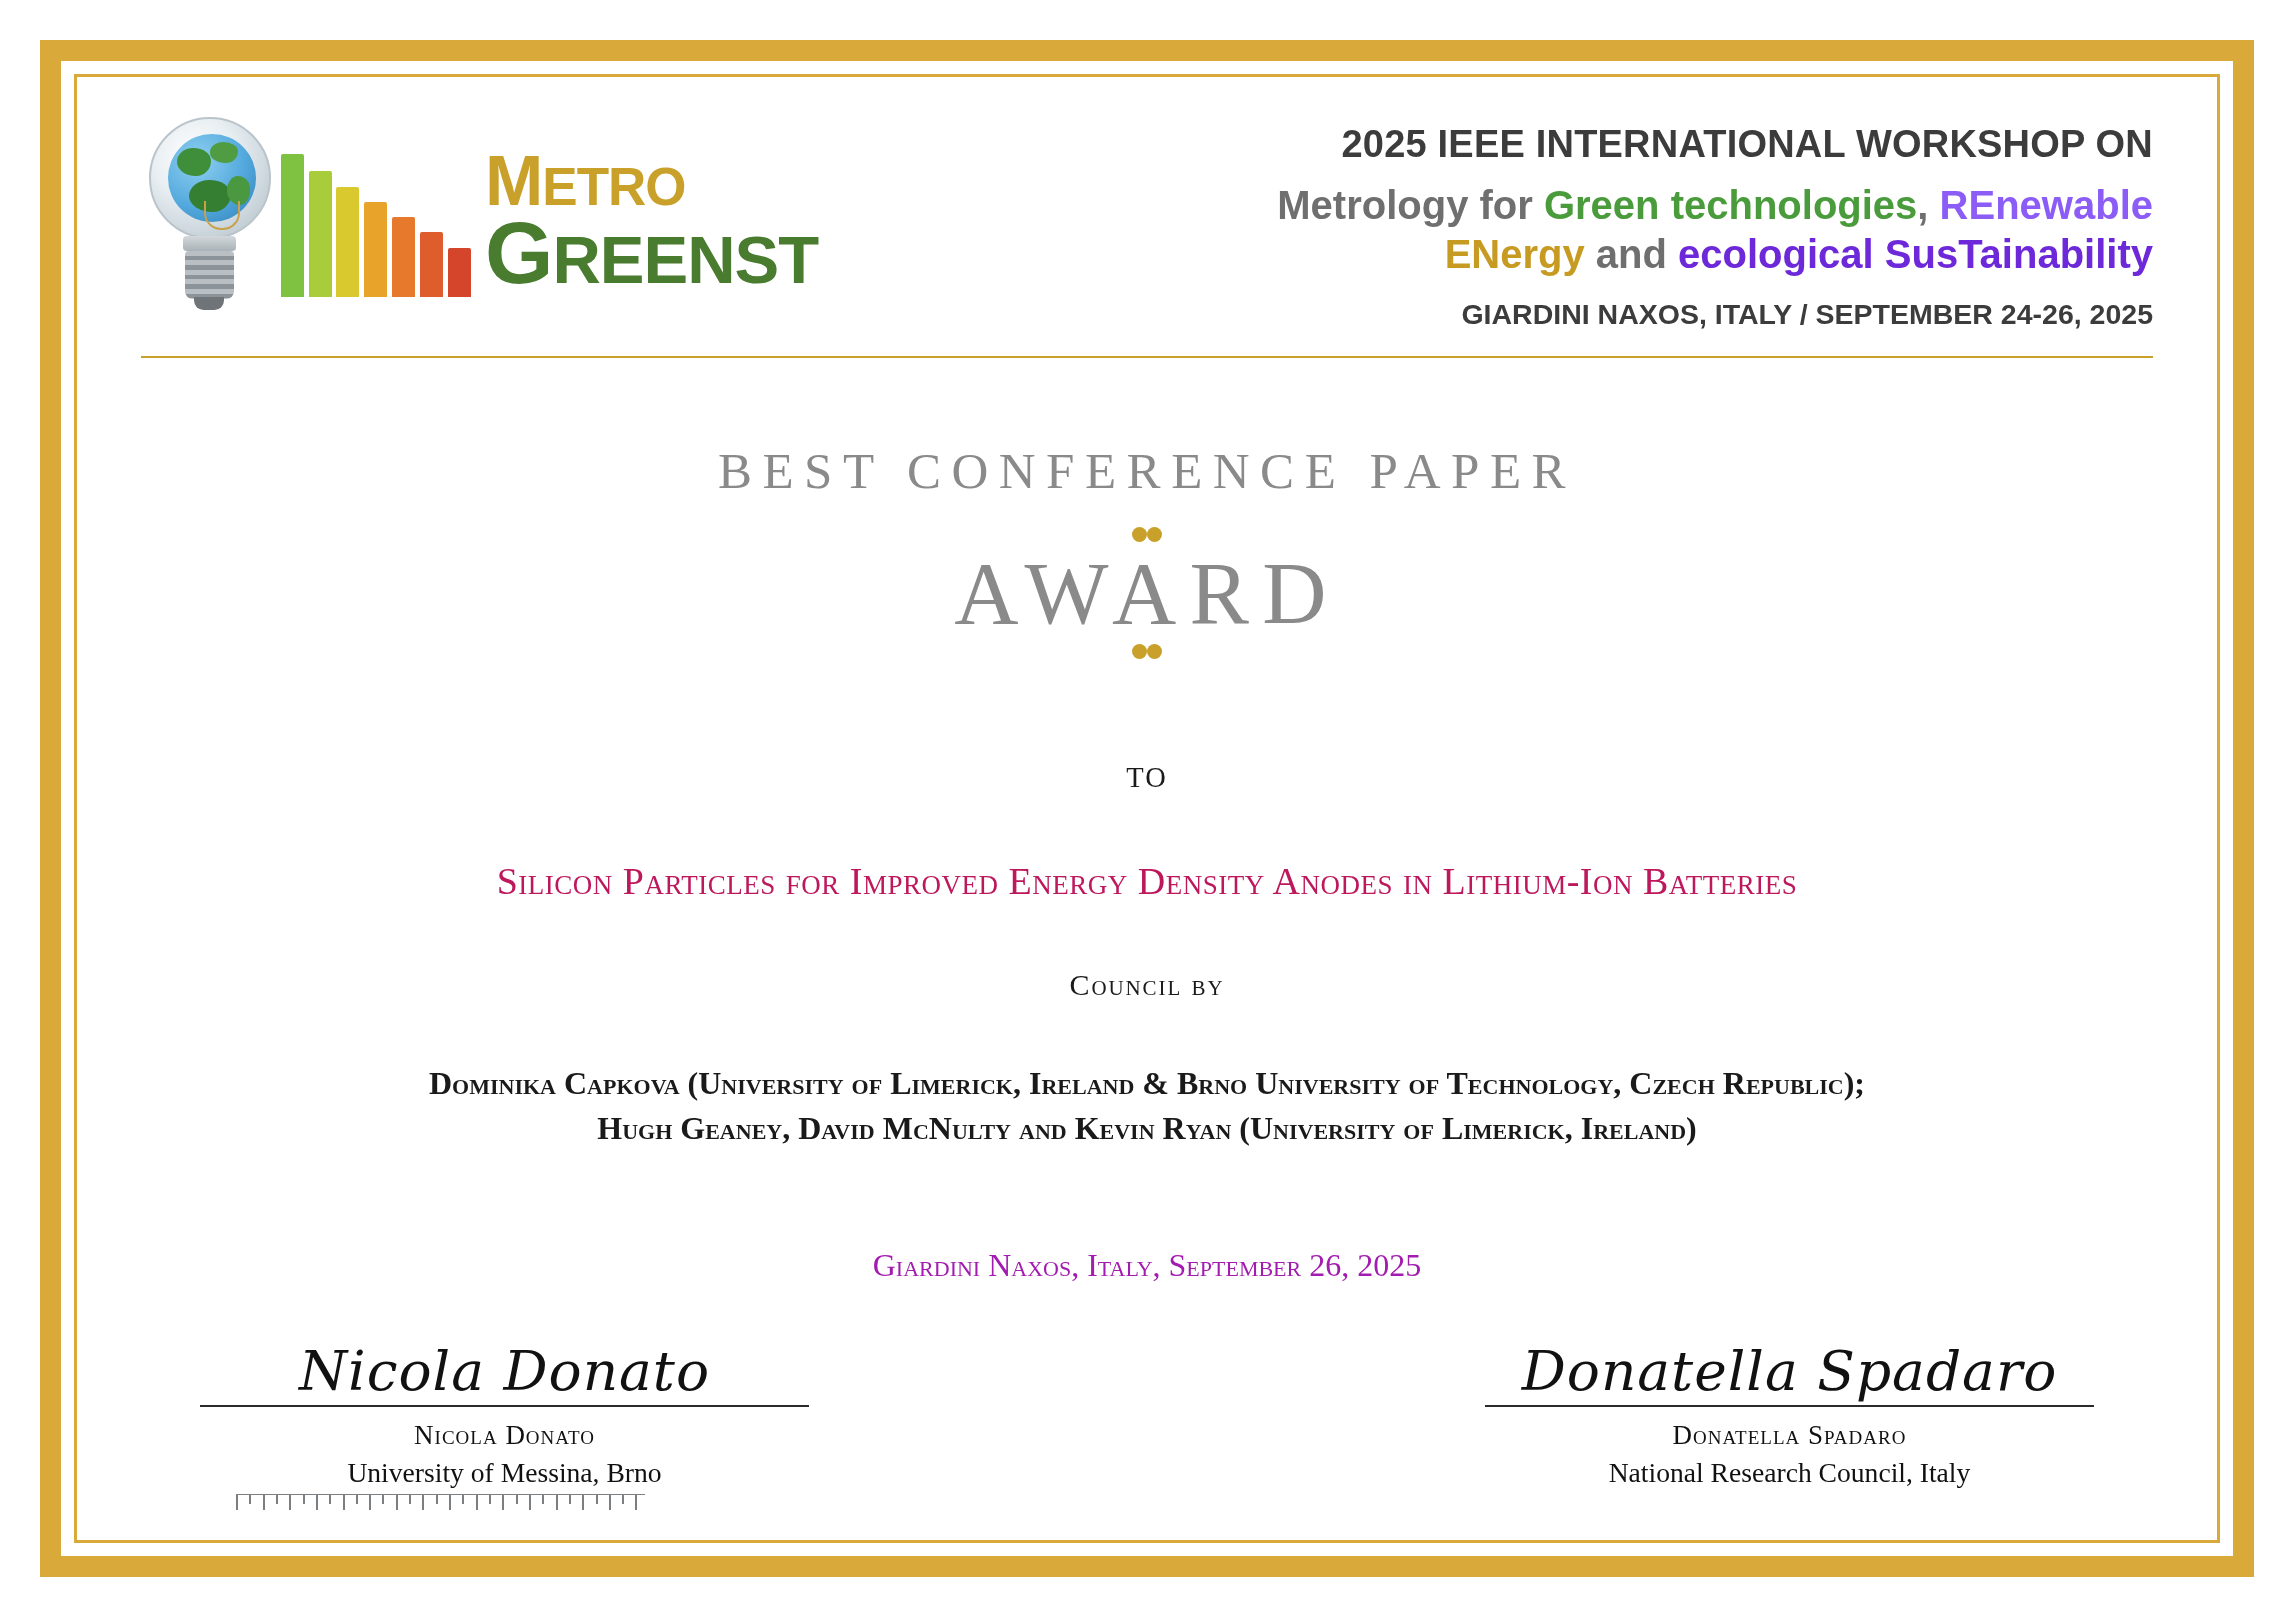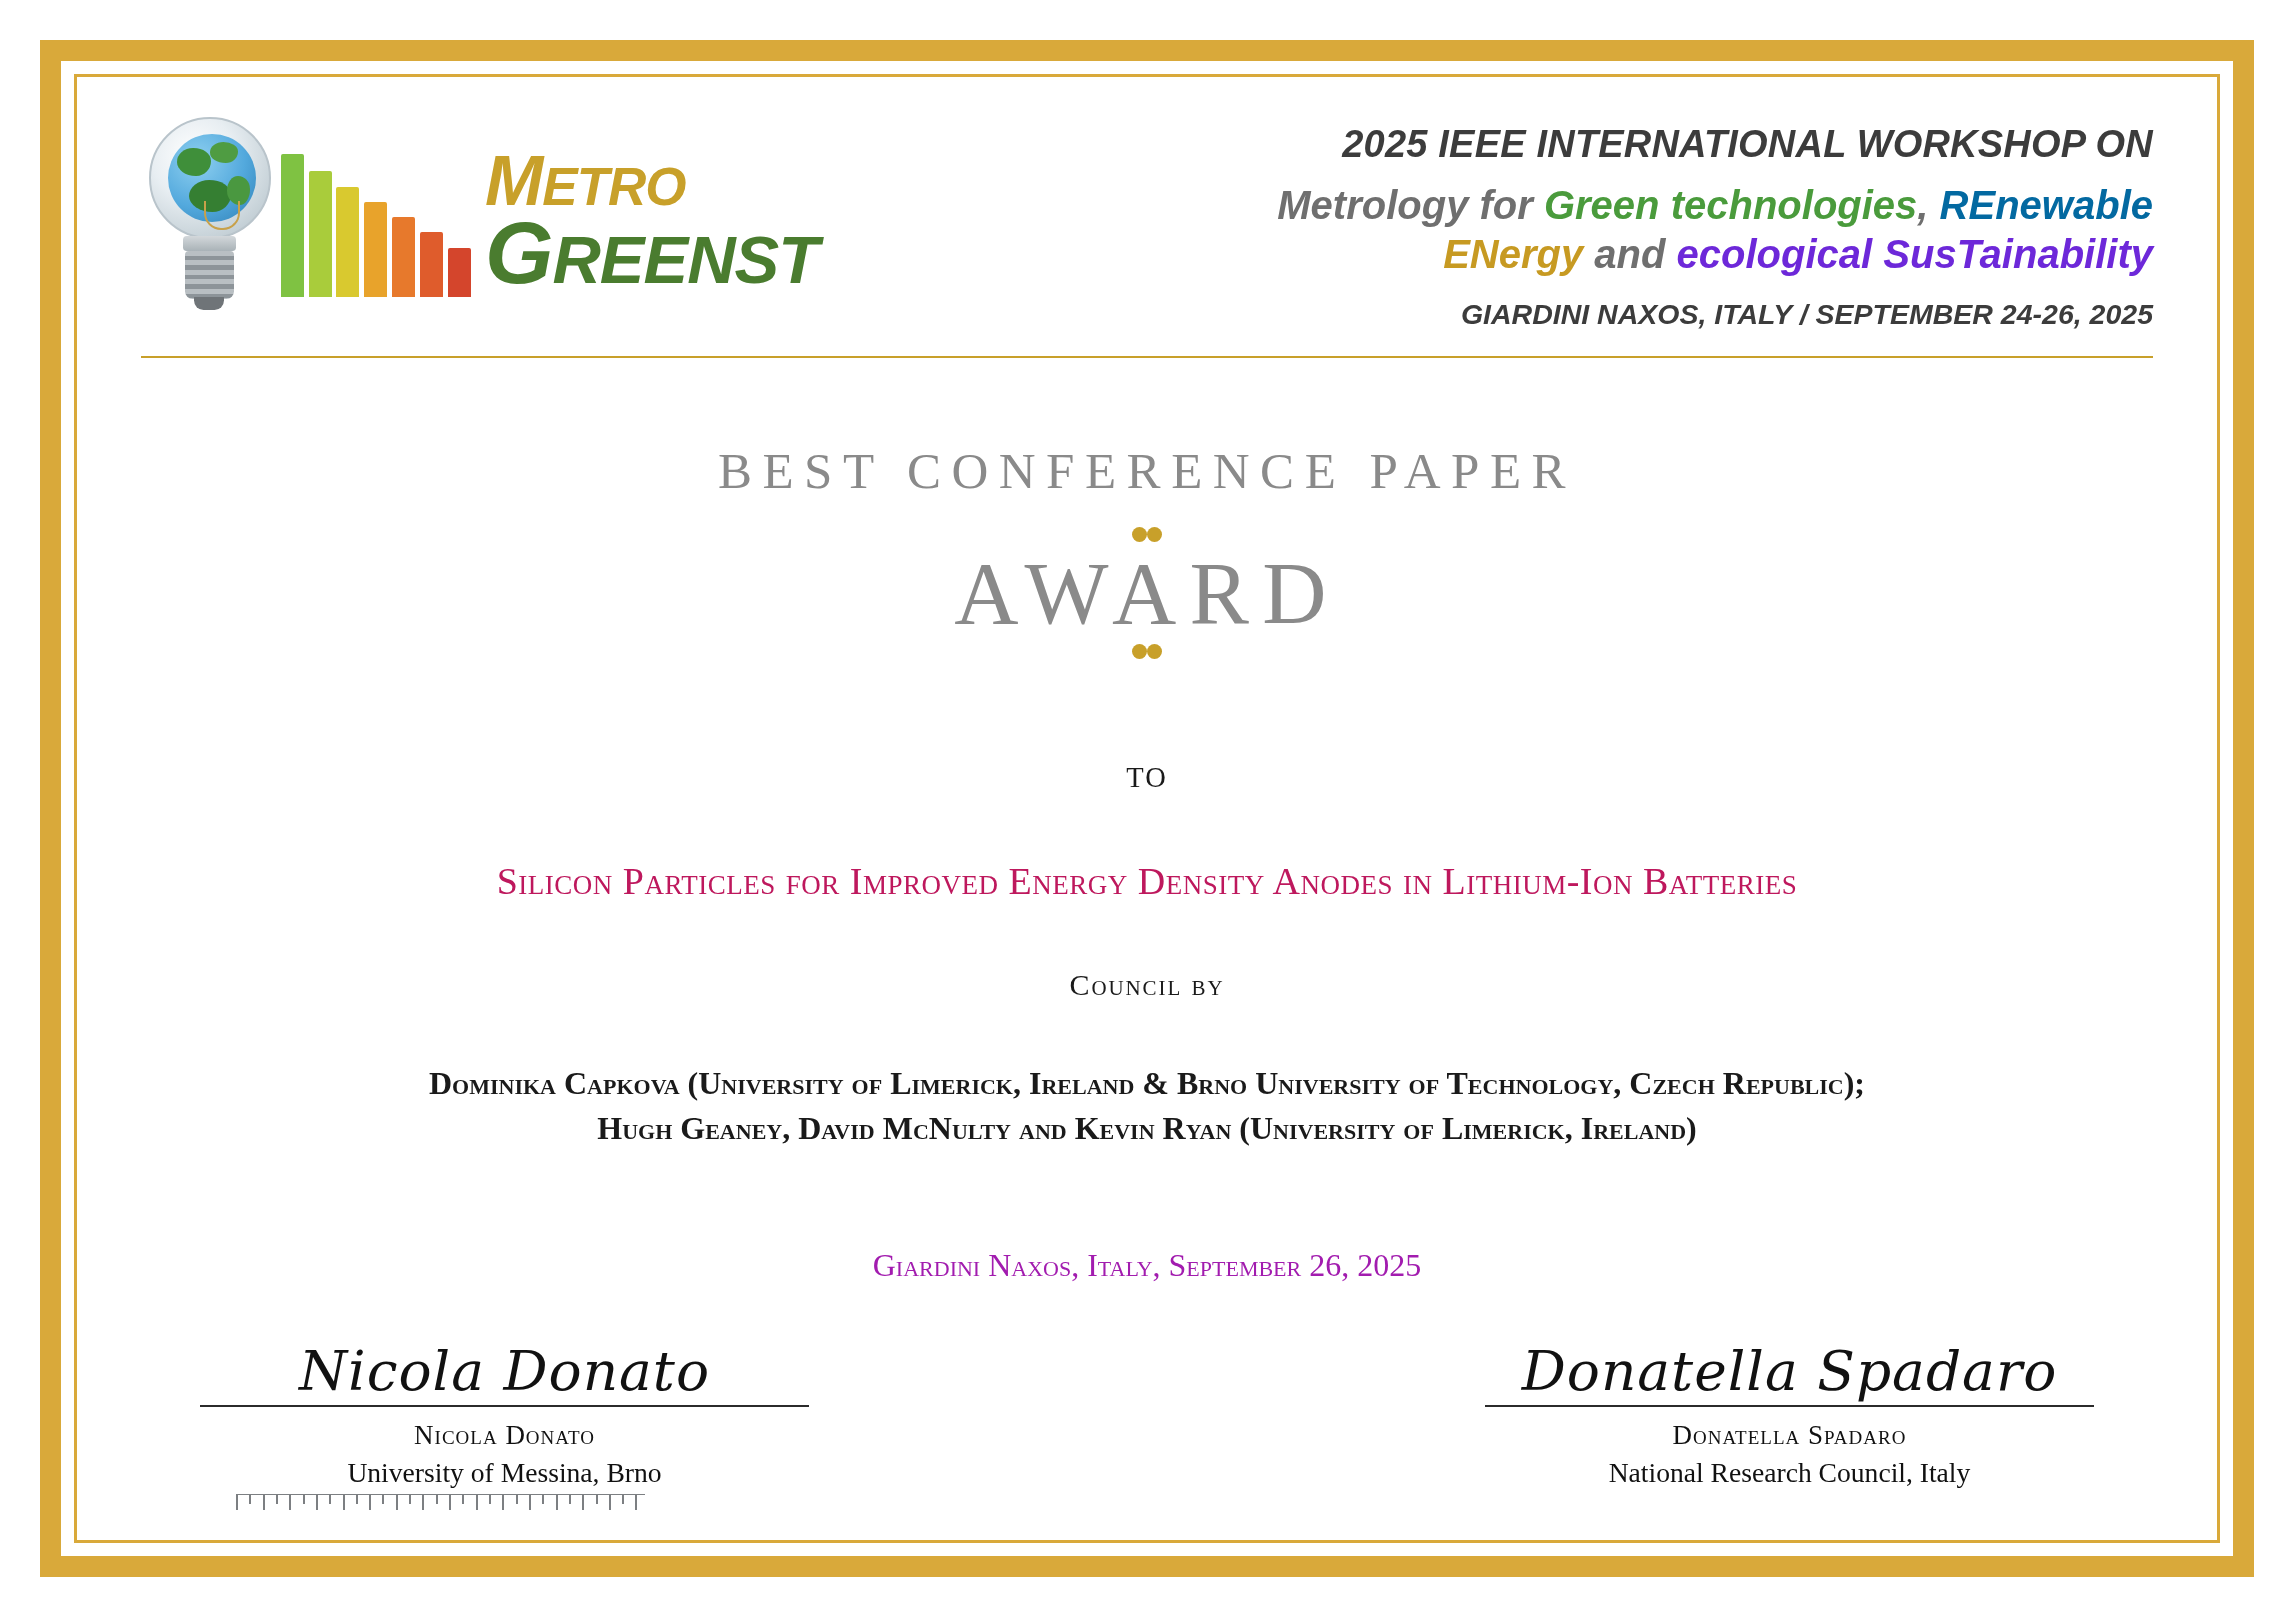--- a/index.html
+++ b/index.html
@@ -50,21 +50,20 @@
     right: 95px;
     bottom: 91px;
   }
 
   
   .header {
     display: flex;
     align-items: flex-start;
     justify-content: flex-start;
     padding: 15px 46px 0 46px;
-    font-style: italic;
   }
 
   .logo-wrap {
     display: flex;
     align-items: center;
     margin-top: 9.5px;
   }
 
   .bulb {
     position: relative;
@@ -209,21 +208,21 @@
   }
   .hdr-line2 {
     font-family: "Liberation Sans", sans-serif;
     font-weight: bold;
     font-size: 40px;
     margin-top: 15px;
     line-height: 1.22;
     color: #6f6f6f;
   }
   .c-green { color: #4a9b3c; }
-  .c-red   { color: #0369a1; }
+  .c-red   { color: #8b5cf6; }
   .c-gold  { color: #c79a22; }
   .c-orange{ color: #6d28d9; }
   .c-grey  { color: #6f6f6f; }
   .hdr-line3 {
     font-family: "Liberation Sans", sans-serif;
     font-weight: bold;
     font-size: 28.5px;
     color: #3c3c3c;
     margin-top: 19px;
   }

